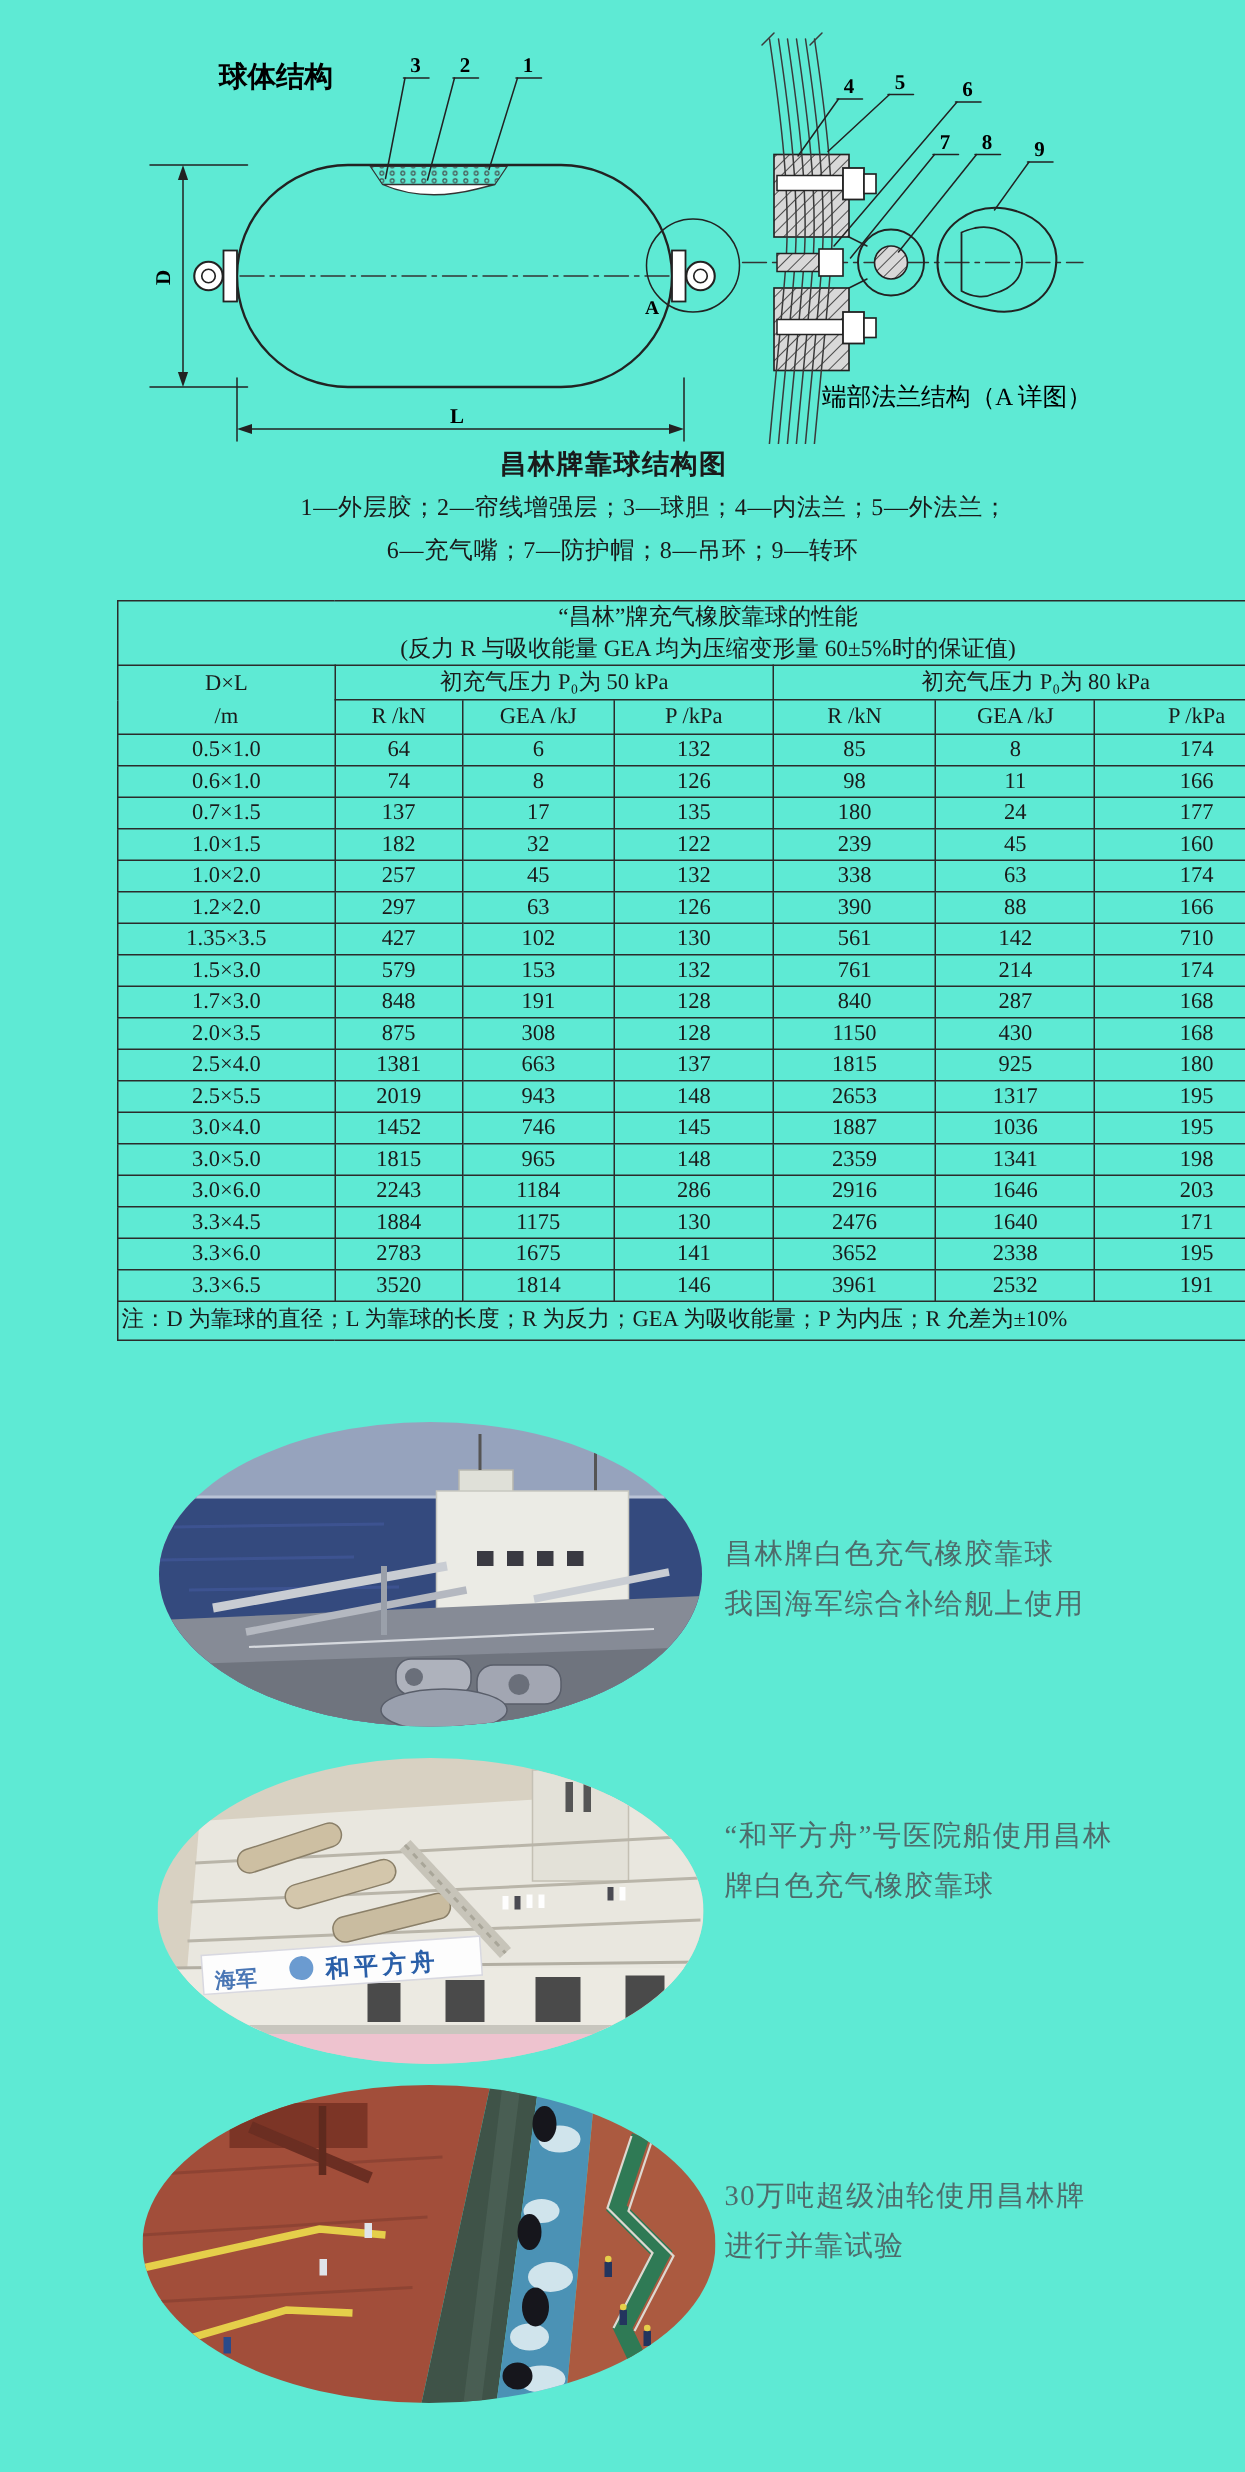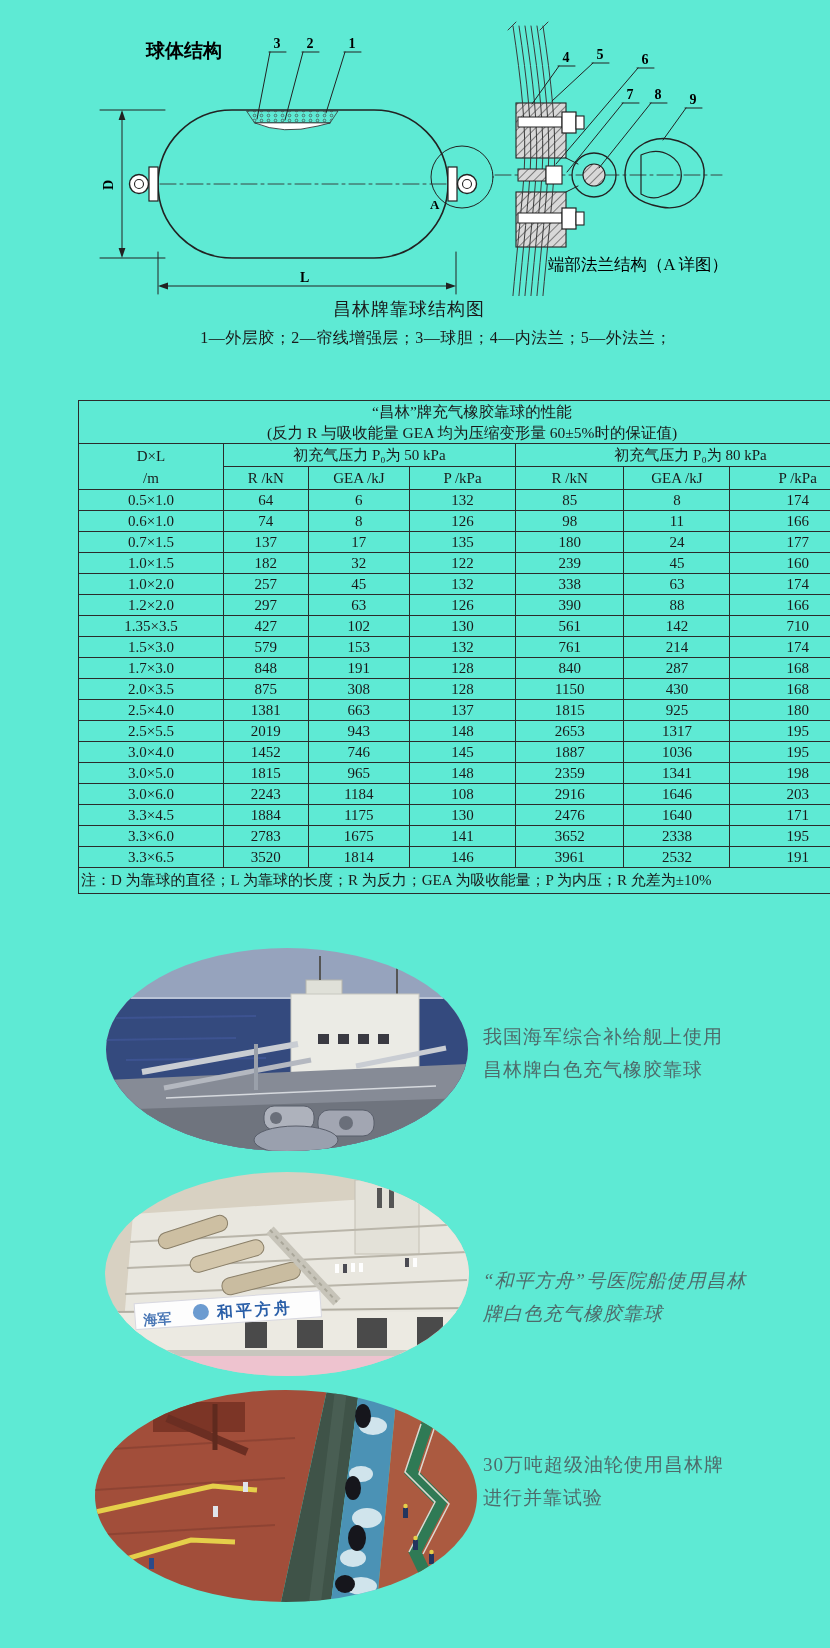--- a/index.html
+++ b/index.html
@@ -7,21 +7,21 @@
     position:relative; width:830px; height:1648px; background:#5eead4;
     font-family:"Liberation Serif","DejaVu Serif",serif; color:#1a1a1a; overflow:hidden;
   }
   svg text { font-family:"Liberation Serif","DejaVu Serif",serif; }
 
   
   .diagram-svg { position:absolute; top:18px; left:0; width:830px; height:278px; }
 
   .fig-caption {
     position:absolute; top:297px; left:0; width:818px; text-align:center;
-    font-size:18px; font-weight:normal; letter-spacing:1px;
+    font-size:18px; font-weight:bold; letter-spacing:1px;
   }
   .legend-line {
     position:absolute; left:0; width:830px; text-align:center; font-size:16px; letter-spacing:0.5px;
   }
   .legend-1 { top:328px;margin-left:21px; }
   .legend-2 { top:357px; }
 
   
   .perf-table {
     position:absolute; top:400px; left:78px; width:788px;
@@ -40,21 +40,21 @@
     text-align:left; padding-left:2px; line-height:25px; height:25px; font-size:15px;
   }
 
   
   .photo { position:absolute; }
   .photo-caption {
     position:absolute; left:483px; width:280px;
     font-size:19px; line-height:33px; color:#4e6b6b; letter-spacing:1px;
   }
   .cap-1 { top:1020px; }
-  .cap-2 { top:1264px;font-style:italic; }
+  .cap-2 { top:1208px; }
   .cap-3 { top:1448px; }
 </style>
 </head>
 <body>
 
 <div class="page">
 
   <svg class="diagram-svg" viewBox="0 0 830 278">
     <defs>
       <pattern id="hx" width="6" height="6" patternUnits="userSpaceOnUse" patternTransform="rotate(45)">
@@ -198,20 +198,21 @@
           <line x1="686" y1="90" x2="663" y2="122"></line>
         </g>
 
         <text x="638" y="252" font-size="16.5" text-anchor="middle">端部法兰结构（A 详图）</text>
       </g>
     </g>
   </svg>
 
   <div class="fig-caption">昌林牌靠球结构图</div>
   <div class="legend-line legend-1">1—外层胶；2—帘线增强层；3—球胆；4—内法兰；5—外法兰；</div>
+  <div class="legend-line legend-2">6—充气嘴；7—防护帽；8—吊环；9—转环</div>
 
   <table class="perf-table">
     <colgroup>
       <col style="width:123px">
         <col style="width:72px">
         <col style="width:86px">
         <col style="width:90px">
       <col style="width:92px">
         <col style="width:90px">
         <col style="width:115px">
@@ -364,21 +365,21 @@
           <td>965</td>
           <td>148</td>
           <td>2359</td>
           <td>1341</td>
           <td>198</td>
         </tr>
         <tr>
           <td>3.0×6.0</td>
           <td>2243</td>
           <td>1184</td>
-          <td>108</td>
+          <td>286</td>
           <td>2916</td>
           <td>1646</td>
           <td>203</td>
         </tr>
         <tr>
           <td>3.3×4.5</td>
           <td>1884</td>
           <td>1175</td>
           <td>130</td>
           <td>2476</td>
@@ -449,22 +450,22 @@
 
       <rect x="158" y="158" width="50" height="24" rx="10" fill="#aeb2bc" stroke="#595e6a"></rect>
       <rect x="212" y="162" width="56" height="26" rx="11" fill="#a2a6b2" stroke="#595e6a"></rect>
       <ellipse cx="190" cy="192" rx="42" ry="14" fill="#9aa0ae" stroke="#595e6a"></ellipse>
       <circle cx="170" cy="170" r="6" fill="#6a6f7a"></circle>
         <circle cx="240" cy="175" r="7" fill="#6a6f7a"></circle>
       <line x1="60" y1="150" x2="330" y2="138" stroke="#d6d9de" stroke-width="1.5"></line>
     </g>
   </svg>
   <div class="photo-caption cap-1">
+    <div>昌林牌白色充气橡胶靠球</div>
     <div>我国海军综合补给舰上使用</div>
-    <div>昌林牌白色充气橡胶靠球</div>
   </div>
 
   <svg class="photo" style="left:105px; top:1172px; width:364px; height:204px;" viewBox="0 0 364 204">
     <defs>
         <clipPath id="clip2">
           <ellipse cx="182" cy="102" rx="182" ry="102"></ellipse>
         </clipPath>
       </defs>
     <g clip-path="url(#clip2)">
       <rect x="0" y="0" width="364" height="204" fill="#d8d1c2"></rect>

